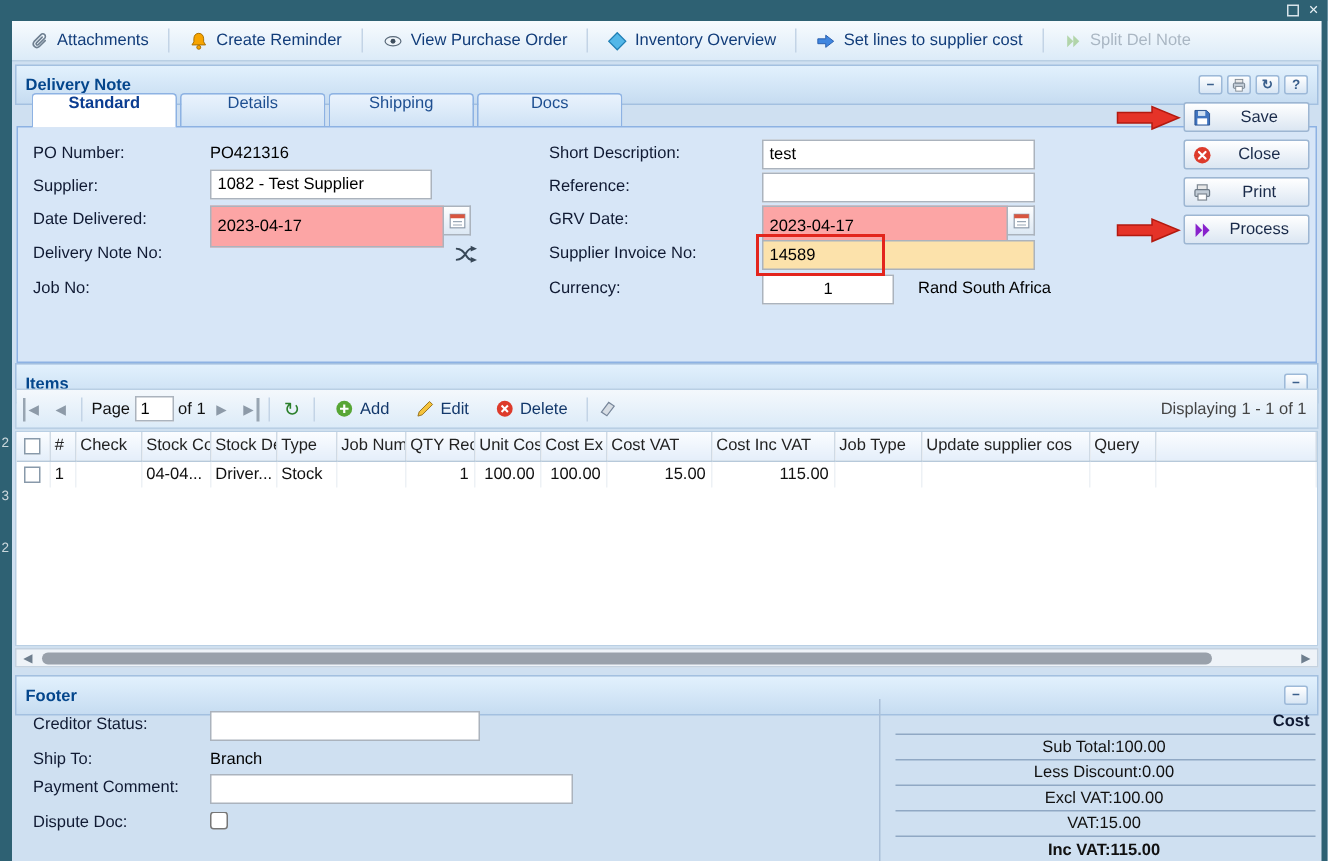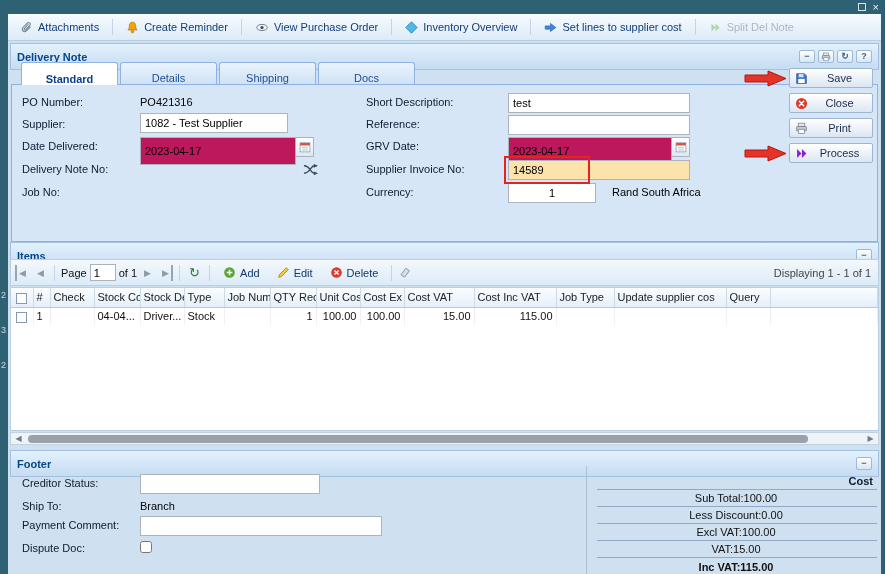--- a/index.html
+++ b/index.html
@@ -22,31 +22,31 @@
   .tbtn.disabled{opacity:.5;color:#6b7b8c;cursor:default}
   .tsep{width:1px;height:16px;background:#c3d4e6;margin:0 3px}
 
   
   .phead{position:absolute;left:2px;right:2px;height:27px;background:linear-gradient(#e2f1fd,#c6dcf1);border:1px solid #a3c0e0;display:flex;align-items:center;padding:0 6px;font-weight:bold;color:#04468c}
   .phbtns{margin-left:auto;display:flex;gap:3px}
   .phbtn{width:16px;height:13px;background:linear-gradient(#ffffff,#d8e6f4);border:1px solid #9db9d8;border-radius:2px;font-size:9px;display:flex;align-items:center;justify-content:center;color:#3a5f8c;cursor:pointer;line-height:1}
 
   
   .tabs{position:absolute;left:13px;top:48px;display:flex;gap:2px}
-  .tab{width:97px;height:22px;display:flex;align-items:flex-end;justify-content:center;background:linear-gradient(#eaf3fd,#cfe2f5);border:1px solid #8db2e3;border-bottom:none;border-radius:3px 3px 0 0;color:#1e4f91;cursor:pointer}
+  .tab{width:97px;height:22px;display:flex;align-items:flex-start;justify-content:center;background:linear-gradient(#eaf3fd,#cfe2f5);border:1px solid #8db2e3;border-bottom:none;border-radius:3px 3px 0 0;color:#1e4f91;cursor:pointer}
   .tab.active{background:#fff;font-weight:bold;height:23px;z-index:3;color:#0b3d91}
 
   
   .formbody{position:absolute;left:3px;right:3px;top:70px;height:158px;background:#d7e6f7;border:1px solid #8db2e3}
   .flabel{position:absolute;white-space:nowrap;color:#101a33}
   .fval{position:absolute;white-space:nowrap;color:#000}
   .inp{position:absolute;height:20px;border:1px solid #abb3bd;background:#fff;font:11px "Liberation Sans",sans-serif;padding:1px 4px;color:#000}
   .orange{background:#fce2ab}
   .calwrap{position:absolute;display:flex;height:20px}
-  .calwrap input{height:20px;border:1px solid #abb3bd;background:#be185d;font:11px "Liberation Sans",sans-serif;padding:13px 4px}
+  .calwrap input{height:20px;border:1px solid #abb3bd;background:#fca5a5;font:11px "Liberation Sans",sans-serif;padding:13px 4px}
   .calbtn{width:18px;height:20px;border:1px solid #abb3bd;border-left:none;background:linear-gradient(#fefefe,#dce8f4);display:flex;align-items:center;justify-content:center;cursor:pointer}
   .shufflebtn{position:absolute;cursor:pointer}
   .redbox{position:absolute;border:2px solid #e3251d;pointer-events:none;z-index:5}
   .redarrow{position:absolute;z-index:5}
 
   
   .actions{position:absolute;right:8px;top:54px;width:84px;display:flex;flex-direction:column;gap:5px;z-index:4}
   .abtn{height:20px;display:flex;align-items:center;gap:4px;padding:0 5px;background:linear-gradient(#ffffff,#dbe6f2);border:1px solid #9db6d2;border-radius:2px;cursor:pointer;color:#1a2b4a}
   .abtn span{flex:1;text-align:center}
 

